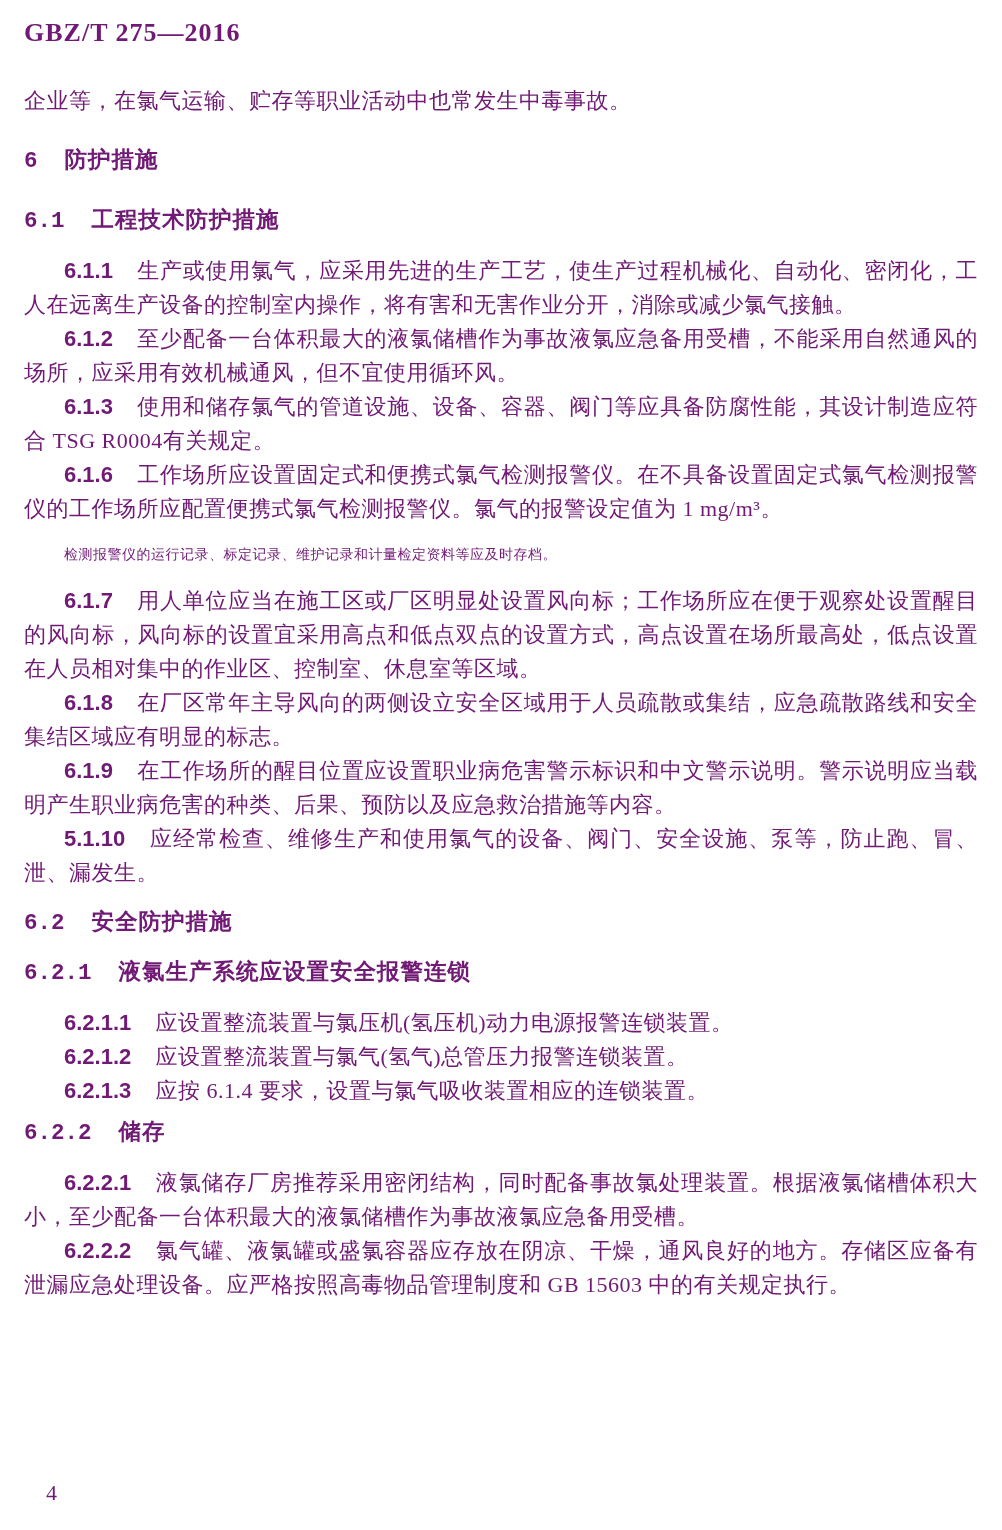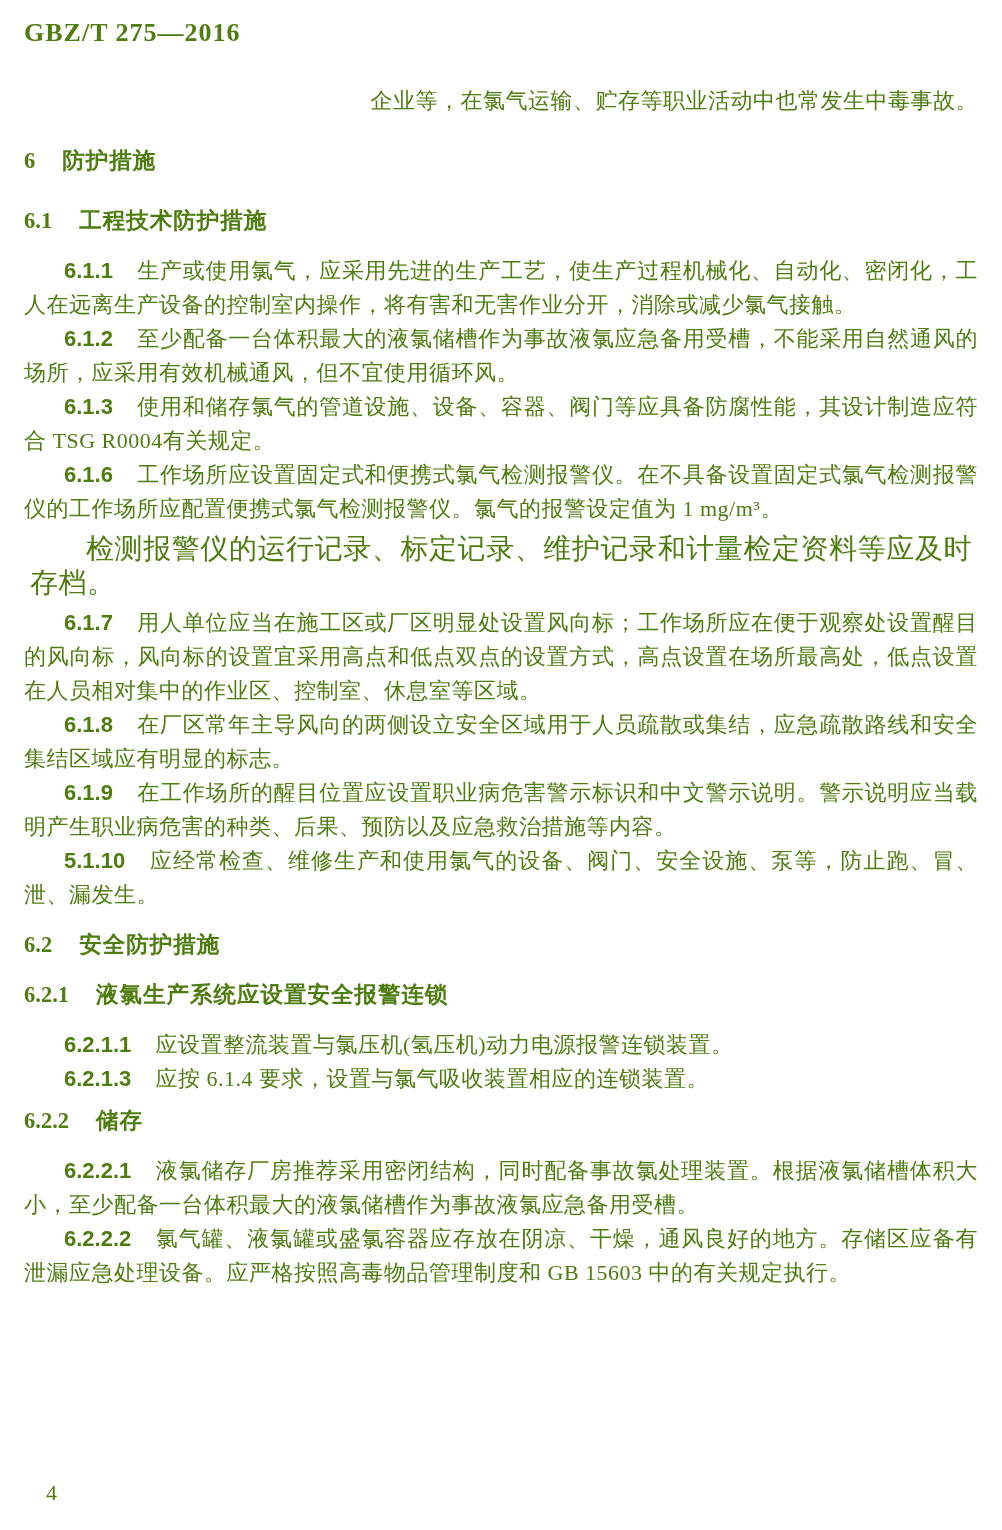--- a/index.html
+++ b/index.html
@@ -2,43 +2,42 @@
 <html lang="zh"><head>
 <meta charset="utf-8">
 <style>
   html, body { margin: 0; padding: 0; background: #e8e8e8; }
   .page {
     position: relative;
     width: 1002px;
     height: 1530px;
     margin: 0 auto;
     background: #ffffff;
-    color: #4d7c0f;
+    color: #701a75;
     box-sizing: border-box;
     padding: 18px 24px 0 24px;
     font-family: "Liberation Serif", "DejaVu Serif", serif;
     overflow: hidden;
   }
   .doc-header {
     font-family: "Liberation Serif", "DejaVu Serif", serif;
     font-weight: bold;
     font-size: 26px;
     line-height: 30px;
     letter-spacing: 1px;
   }
   .intro {
     margin: 36px 0 0 0;
     font-size: 22px;
     line-height: 34px;
     letter-spacing: 0.5px;
-    text-align: right;
   }
   .sec-heading {
     margin: 26px 0 0 0;
-    font-family: Liberation Serif, serif;
+    font-family: Liberation Mono, monospace;
     font-weight: bold;
     font-size: 22.5px;
     line-height: 34px;
     letter-spacing: 1px;
   }
   .sec-heading .num { margin-right: 1.2em; letter-spacing: 0; }
   .sub-heading { margin-top: 16px; }
   .item {
     margin: 0;
     font-size: 22px;
@@ -49,22 +48,22 @@
   }
   .item.first-after-heading { margin-top: 16px; }
   .item .num {
     font-family: "Liberation Sans", "DejaVu Sans", sans-serif;
     font-weight: bold;
     letter-spacing: 0;
     margin-right: 1.1em;
     margin-left: 40px;
   }
   .note-line {
-    margin: 6px;
-    font-size: 28px;
+    margin: 12px;
+    font-size: 14px;
     line-height: 34px;
     letter-spacing: 0.5px;
     text-indent: 2em;
     text-align: justify;
     text-justify: inter-character;
   }
   .page-number {
     position: absolute;
     left: 46px;
     top: 1478px;
@@ -130,20 +129,23 @@
   </div>
 
   <div class="sec-heading sub-heading">
     <span class="num">6.2.1</span><span>液氯生产系统应设置安全报警连锁</span>
   </div>
 
   <p class="item first-after-heading">
     <span class="num">6.2.1.1</span><span>应设置整流装置与氯压机(氢压机)动力电源报警连锁装置。</span>
   </p>
 
+  <p class="item">
+    <span class="num">6.2.1.2</span><span>应设置整流装置与氯气(氢气)总管压力报警连锁装置。</span>
+  </p>
 
   <p class="item">
     <span class="num">6.2.1.3</span><span>应按 6.1.4 要求，设置与氯气吸收装置相应的连锁装置。</span>
   </p>
 
   <div class="sec-heading" style="margin-top:8px">
     <span class="num">6.2.2</span><span>储存</span>
   </div>
 
   <p class="item first-after-heading">

